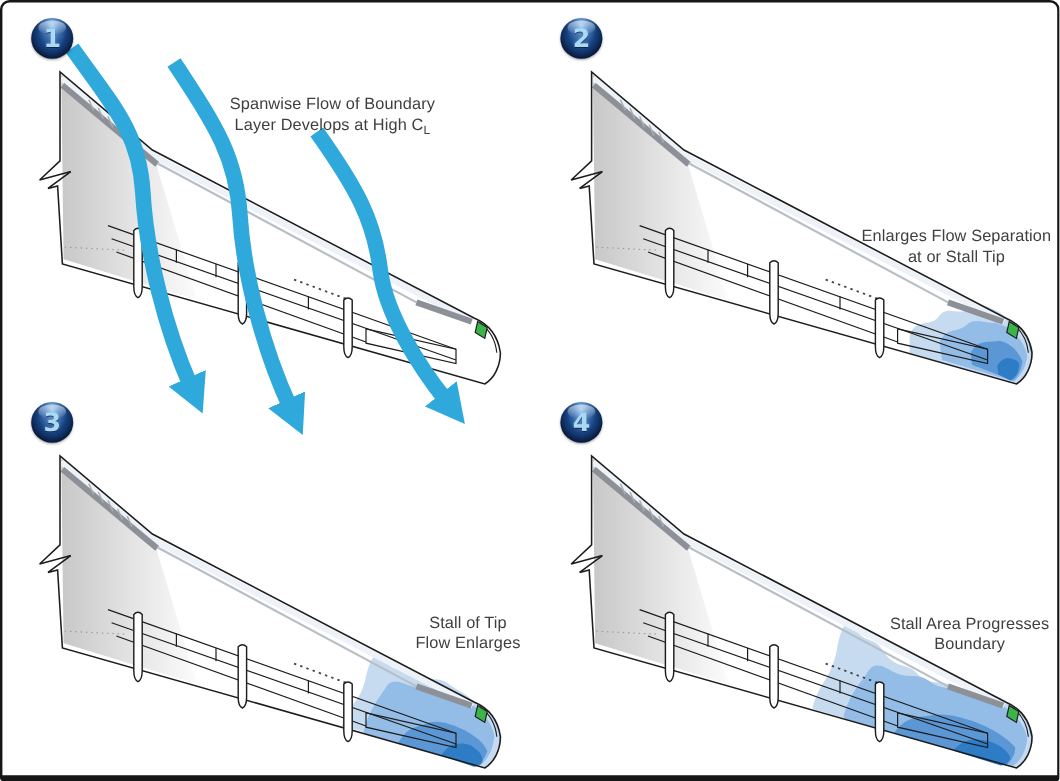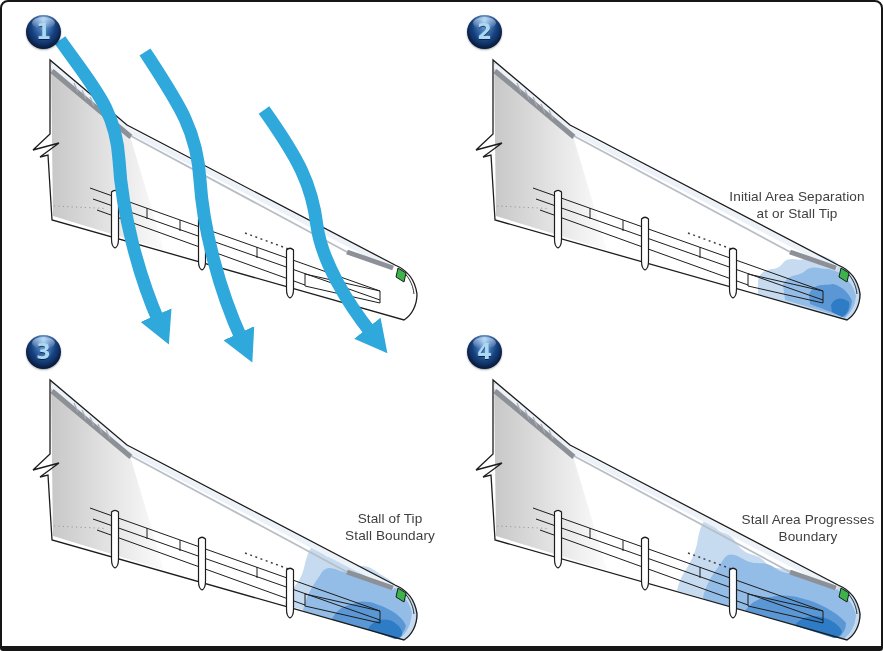--- a/index.html
+++ b/index.html
@@ -155,26 +155,30 @@
   </div>
   <div class="badge" style="left:24px;top:333px">
     <span class="shine"></span>
     <span class="num">3</span>
   </div>
   <div class="badge" style="left:465px;top:333px">
     <span class="shine"></span>
     <span class="num">4</span>
   </div>
 
+  <div class="caption" style="left:150px;top:76px;width:250px">
+    <span>Spanwise Flow of Boundary</span><br>
+    <span>Layer Develops at High C</span><sub>L</sub>
+  </div>
   <div class="caption" style="left:700px;top:186px;width:190px">
-    <span>Initial Area Separation</span><br>
+    <span>Enlarges Flow Separation</span><br>
     <span>at or Stall Tip</span>
   </div>
   <div class="caption" style="left:318px;top:508px;width:140px">
     <span>Stall of Tip</span><br>
-    <span>Stall Boundary</span>
+    <span>Flow Enlarges</span>
   </div>
   <div class="caption" style="left:700px;top:509px;width:212px">
     <span>Stall Area Progresses</span><br>
     <span>Boundary</span>
   </div>
 
 </div>
 
 </body></html>

